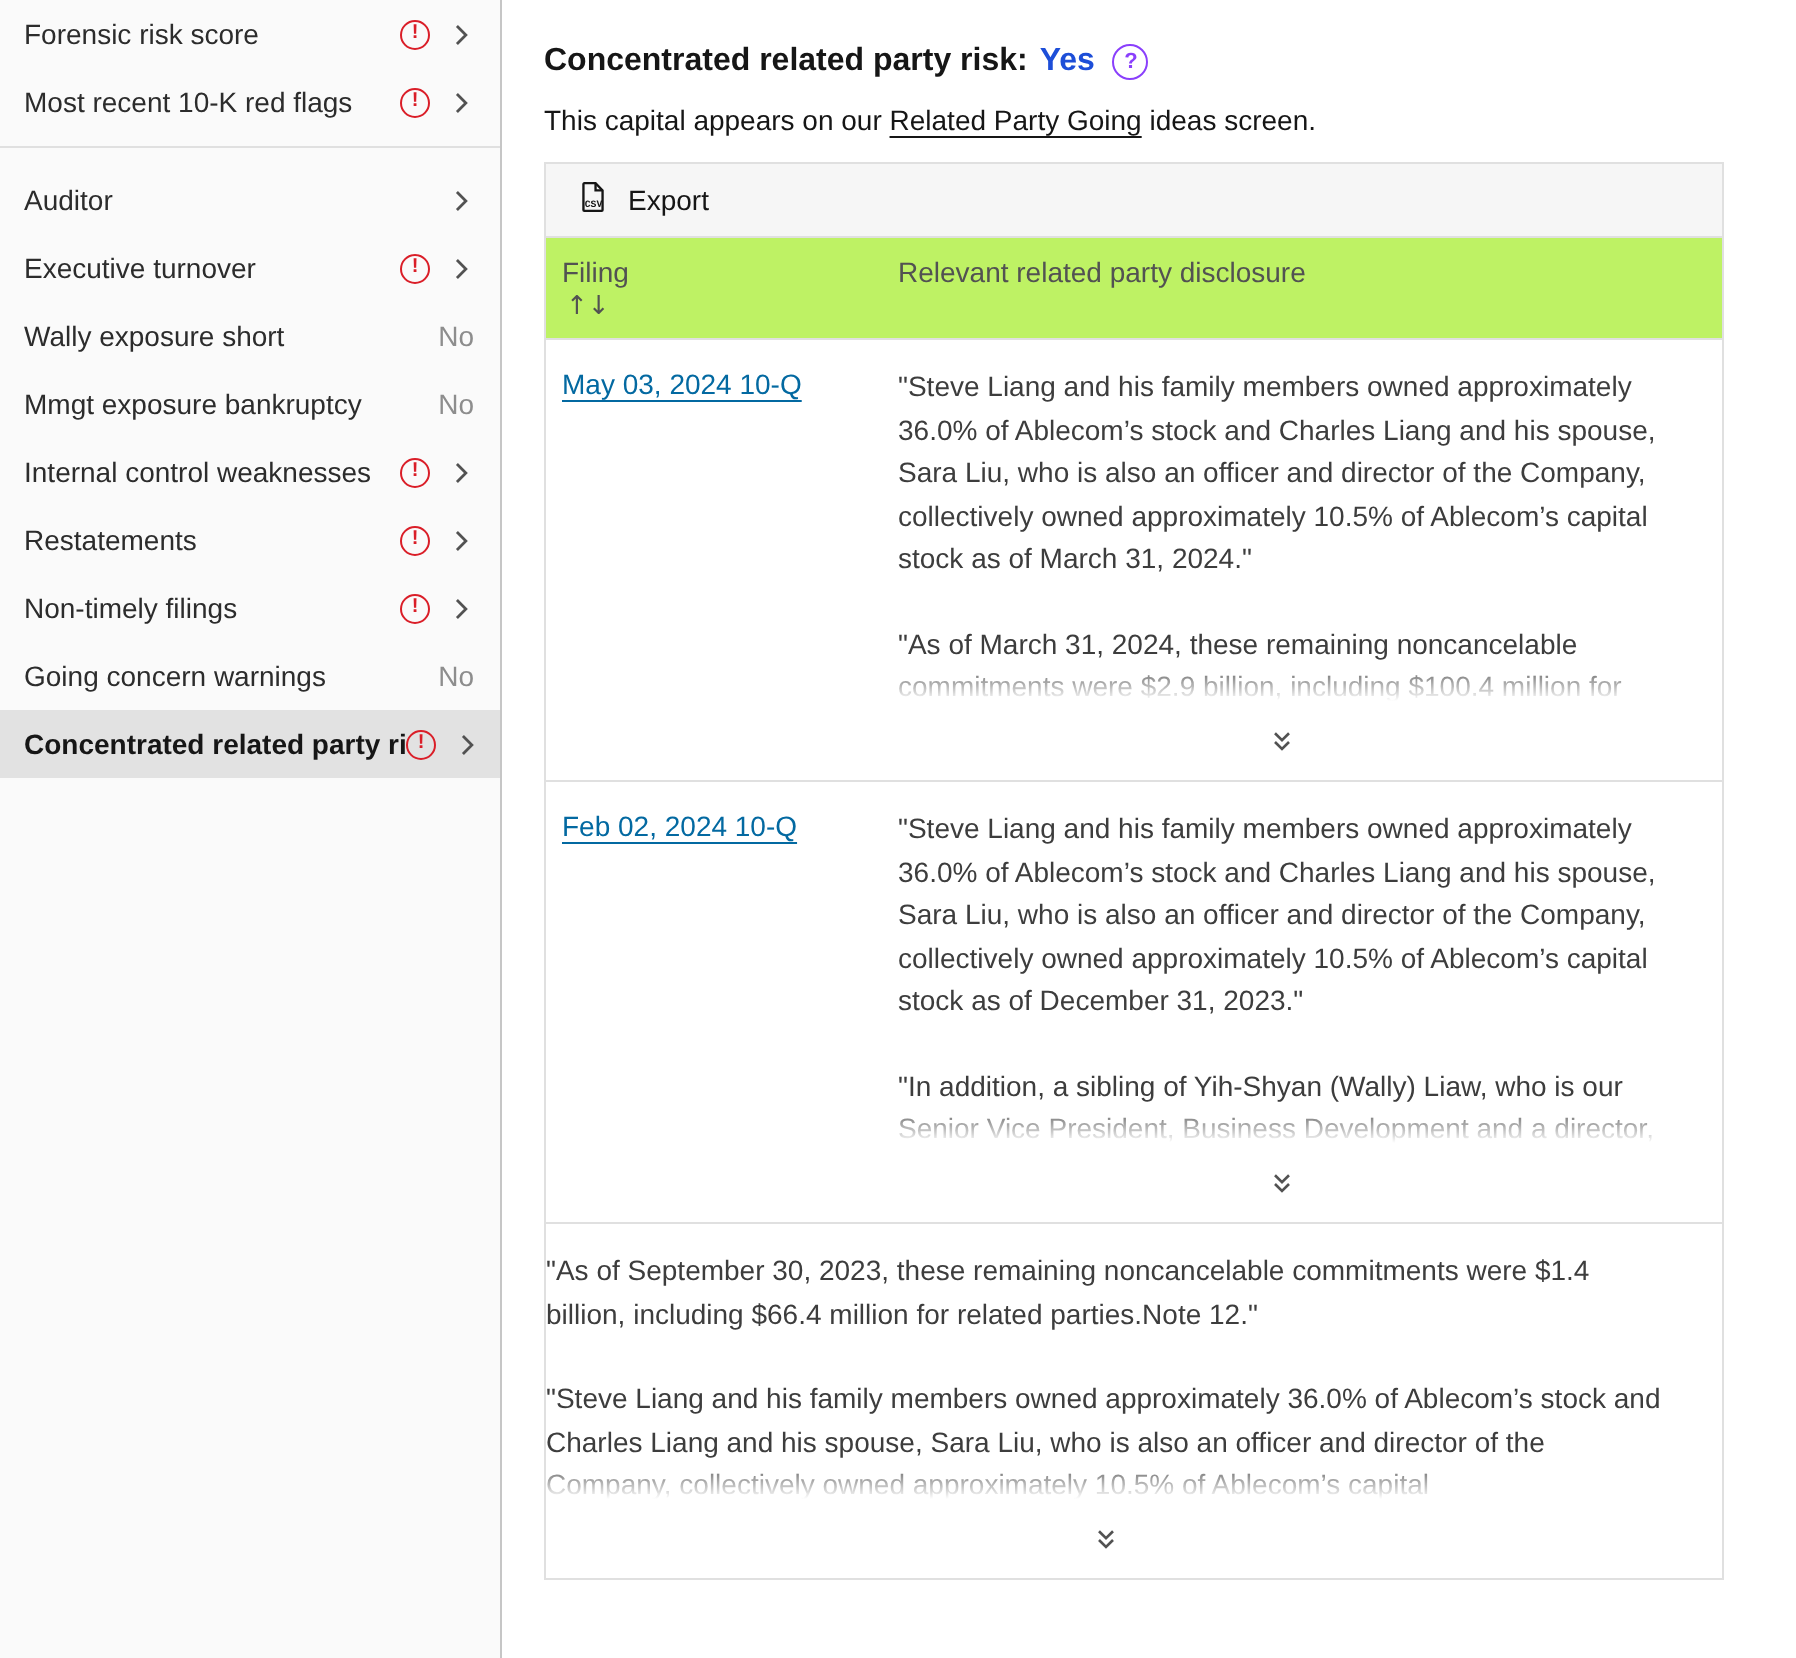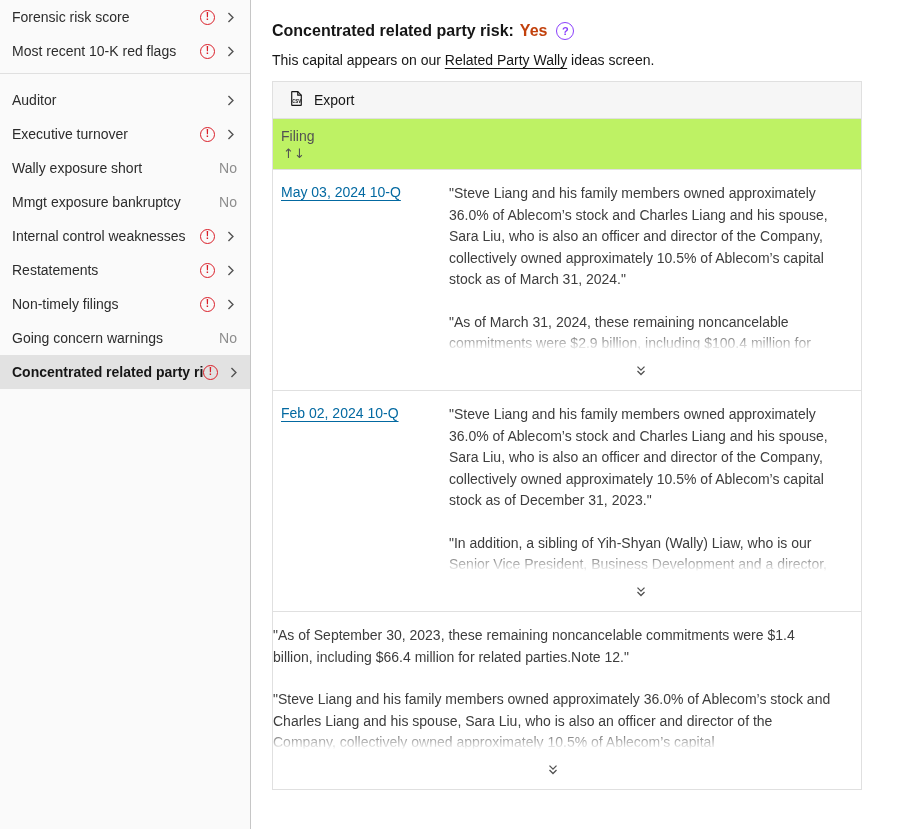--- a/index.html
+++ b/index.html
@@ -29,21 +29,21 @@
   .alert-ic {
     width: 15px; height: 15px; border: 1.5px solid #da1e28; border-radius: 50%;
     color: #da1e28; font-size: 10px; font-weight: 700; line-height: 1;
     display: inline-flex; align-items: center; justify-content: center; flex: none;
   }
   .chev-ic { display: inline-flex; flex: none; }
 
   
   .main { flex: 1; padding: 22px 36px 0 21px; }
   .page-title { display: flex; align-items: center; font-size: 16px; font-weight: 700; }
-  .status-yes { color: #c2410c; margin-left: 6px; }
+  .status-yes { color: #1d4ed8; margin-left: 6px; }
   .help-ic {
     width: 18px; height: 18px; border: 1.5px solid #8a3ffc; border-radius: 50%;
     color: #8a3ffc; font-size: 11px; font-weight: 700; line-height: 1;
     display: inline-flex; align-items: center; justify-content: center;
     margin-left: 9px; cursor: pointer; flex: none;
   }
   .subtitle { margin-top: 12px; font-size: 14px; color: #161616; }
   .text-link { text-decoration: underline; text-underline-offset: 3px; color: #161616; cursor: pointer; }
 
   
@@ -190,21 +190,21 @@
 
   <main class="main">
 
     <div class="page-title">
       <span>Concentrated related party risk:</span>
       <span class="status-yes">Yes</span>
       <span class="help-ic">?</span>
     </div>
 
     <div class="subtitle">
-      <span>This capital appears on our </span><span class="text-link">Related Party Wally</span><span> ideas screen.</span>
+      <span>This capital appears on our </span><span class="text-link">Related Party Going</span><span> ideas screen.</span>
     </div>
 
     <div class="dtable">
 
       <div class="toolbar">
         <button class="export-btn">
           <span>
             <svg width="17" height="17" viewBox="0 0 16 16">
               <path d="M9.2 1.5 H3.9 c-.2 0-.4.2-.4.4 v12.2 c0 .2.2.4.4.4 h8.2 c.2 0 .4-.2.4-.4 V4.9 L9.2 1.5 z" fill="none" stroke="#161616" stroke-width="1.1"></path>
               <path d="M9.2 1.5 v3.4 h3.3" fill="none" stroke="#161616" stroke-width="1.1"></path>
@@ -212,20 +212,23 @@
             </svg>
           </span>
           <span>Export</span>
         </button>
       </div>
 
       <div class="thead">
         <div class="th-filing">
           <span>Filing</span>
           <span class="sort-arrows">↑↓</span>
+        </div>
+        <div class="th-disc">
+          <span>Relevant related party disclosure</span>
         </div>
       </div>
 
       <div id="tbody">
           <div class="trow">
     <div class="td-filing">
       <span class="filing-link">May 03, 2024 10-Q</span>
     </div>
     <div class="td-disc">
       <p class="para p1">"Steve Liang and his family members owned approximately 36.0% of Ablecom’s stock and Charles Liang and his spouse, Sara Liu, who is also an officer and director of the Company, collectively owned approximately 10.5% of Ablecom’s capital stock as of March 31, 2024."</p>

